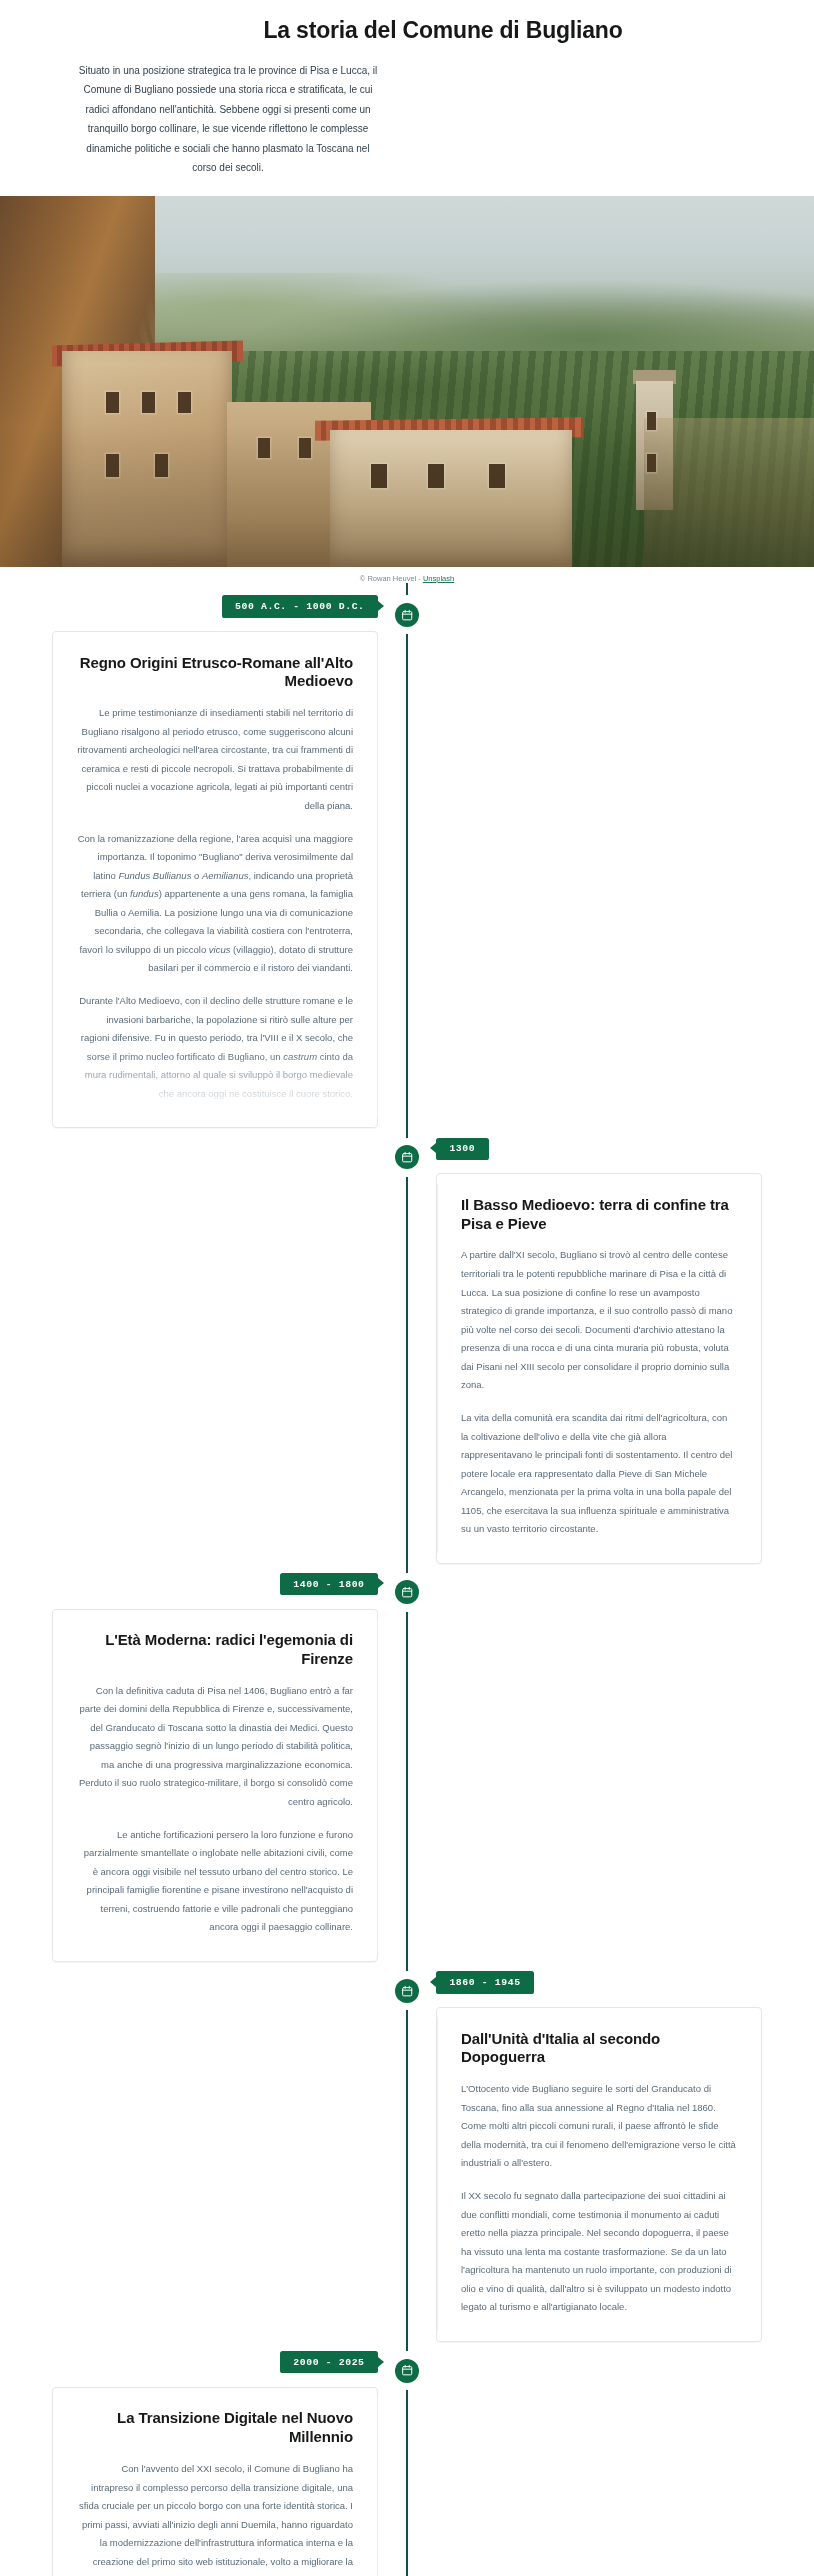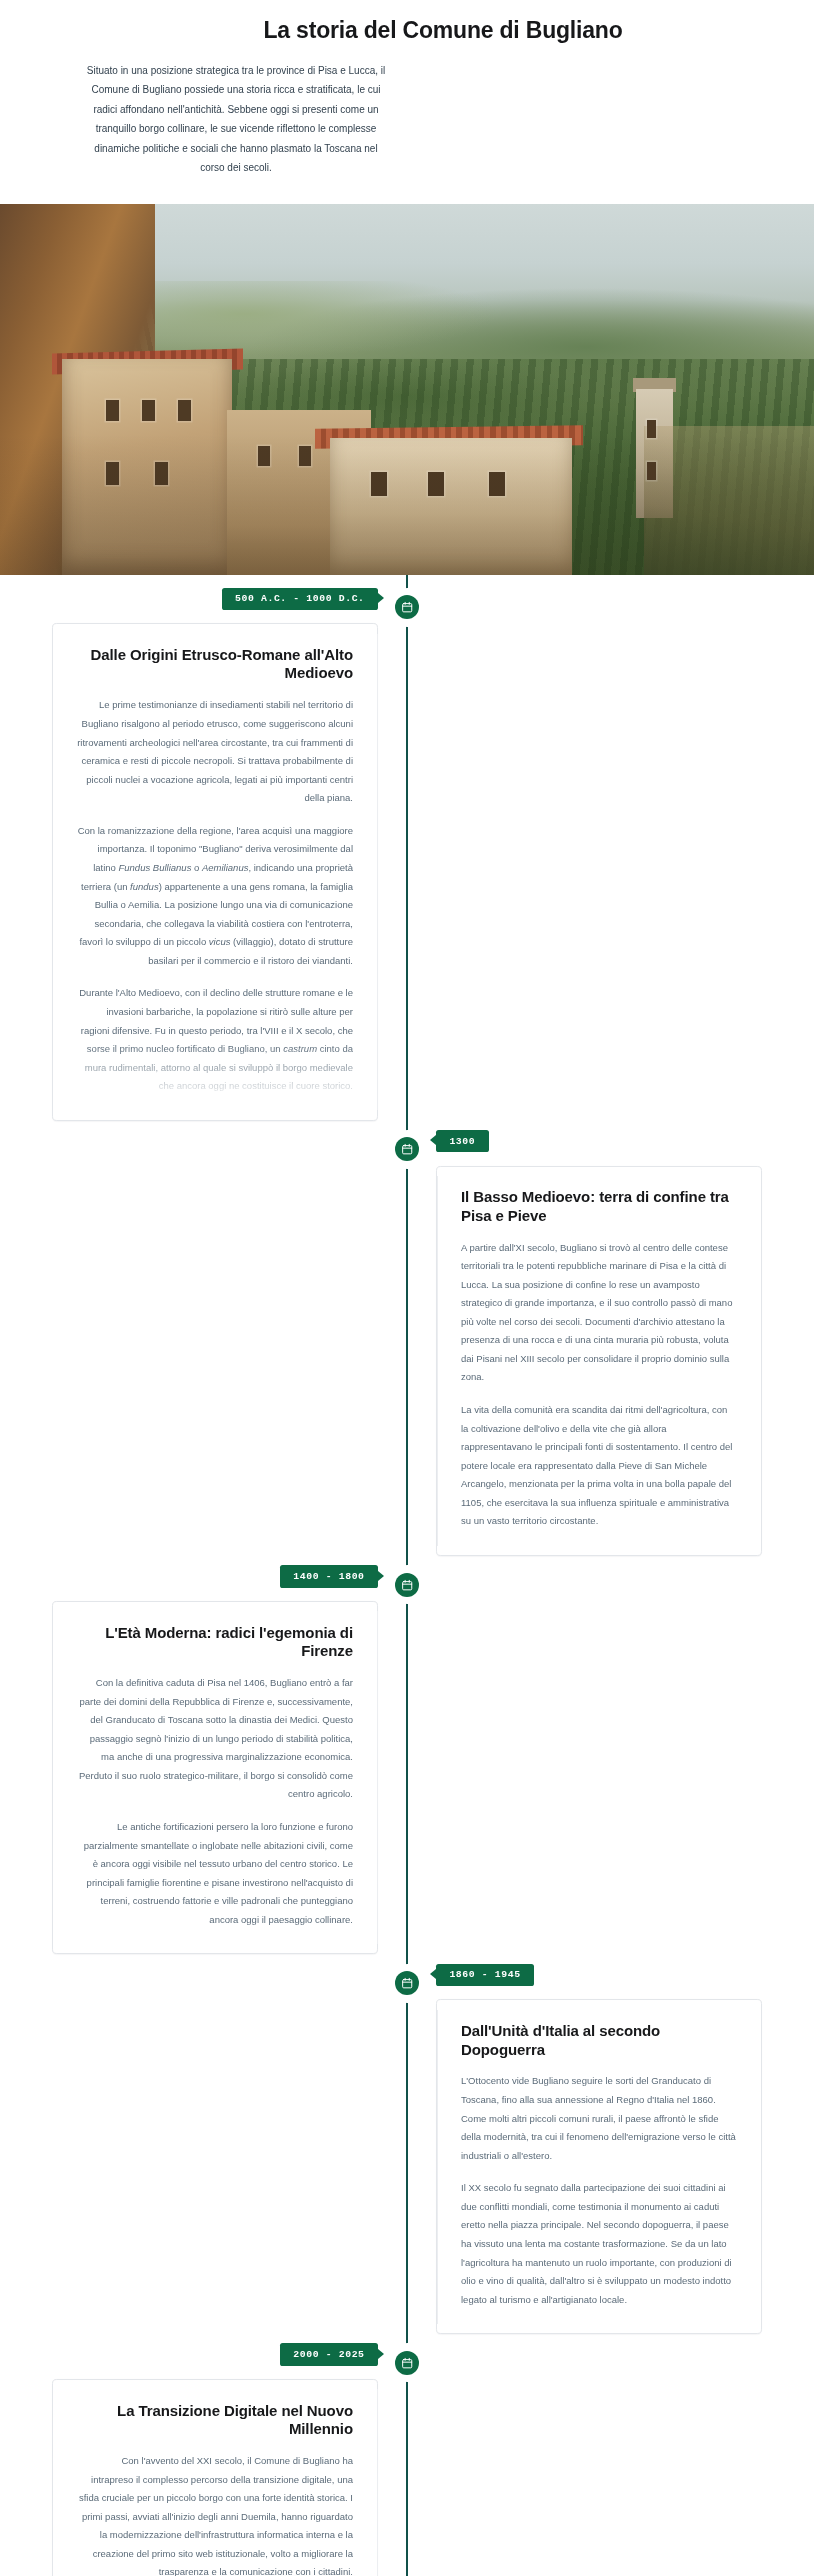--- a/index.html
+++ b/index.html
@@ -21,21 +21,21 @@
   .page-title {
     margin: 0 0 17.5px 0;
     padding-left: 72px;
     font-size: 23px;
     line-height: 1.12;
     font-weight: 700;
     letter-spacing: -0.2px;
     color: #17181a;
   }
   .page-intro {
-    margin: 12px;
+    margin: 4px;
     padding-left: 72px;
     max-width: 376px;
     font-size: 10px;
     line-height: 1.95;
     color: #33424f;
     font-weight: 400;
   }
 
   
   .hero-wrap { width: 100%; }
@@ -309,20 +309,23 @@
     <div class="hero-window" style="left:155px;top:258px;width:13.4px;height:23px;"></div>
     <div class="hero-window" style="left:258px;top:242px;width:12.4px;height:19.6px;"></div>
     <div class="hero-window" style="left:299px;top:242px;width:12.4px;height:19.6px;"></div>
     <div class="hero-window" style="left:371px;top:268px;width:15.5px;height:24px;"></div>
     <div class="hero-window" style="left:428px;top:268px;width:15.5px;height:24px;"></div>
     <div class="hero-window" style="left:489px;top:268px;width:15.5px;height:24px;"></div>
     <div class="hero-window" style="left:647px;top:216px;width:9.3px;height:17.5px;"></div>
     <div class="hero-window" style="left:647px;top:258px;width:9.3px;height:17.5px;"></div>
     <div class="hero-shade"></div>
   </div>
+  <div class="photo-credit">
+    <span>© Rowan Heuvel - </span><a href="#">Unsplash</a>
+  </div>
 </div>
 
 <section class="timeline">
   <div class="timeline-spine"></div>
   <div id="timeline-entries">
       <div class="tl-entry left">
         <div class="tl-marker">
           <span class="tl-dot">
             <svg width="12.4" height="12.4" viewBox="0 0 24 24" fill="none" stroke="#ffffff" stroke-width="1.9" stroke-linecap="round" stroke-linejoin="round">
               <rect x="3.2" y="5" width="17.6" height="16" rx="2"></rect>
@@ -330,21 +333,21 @@
               <line x1="8" y1="2.6" x2="8" y2="6.4"></line>
               <line x1="16" y1="2.6" x2="16" y2="6.4"></line>
             </svg>
           </span>
         </div>
         <div class="tl-side">
           <div class="tl-badge-row">
             <span class="tl-badge">500 A.C. - 1000 D.C.</span>
           </div>
           <article class="tl-card faded">
-            <h2>Dalle Origini Etrusco-Romane all'Alto Medioevo</h2>
+            <h2>Regno Origini Etrusco-Romane all'Alto Medioevo</h2>
             <p>Le prime testimonianze di insediamenti stabili nel territorio di Bugliano risalgono al periodo etrusco, come suggeriscono alcuni ritrovamenti archeologici nell'area circostante, tra cui frammenti di ceramica e resti di piccole necropoli. Si trattava probabilmente di piccoli nuclei a vocazione agricola, legati ai più importanti centri della piana.</p>
             <p>Con la romanizzazione della regione, l'area acquisì una maggiore importanza. Il toponimo "Bugliano" deriva verosimilmente dal latino <em>Fundus Bullianus</em> o <em>Aemilianus</em>, indicando una proprietà terriera (un <em>fundus</em>) appartenente a una gens romana, la famiglia Bullia o Aemilia. La posizione lungo una via di comunicazione secondaria, che collegava la viabilità costiera con l'entroterra, favorì lo sviluppo di un piccolo <em>vicus</em> (villaggio), dotato di strutture basilari per il commercio e il ristoro dei viandanti.</p>
             <p>Durante l'Alto Medioevo, con il declino delle strutture romane e le invasioni barbariche, la popolazione si ritirò sulle alture per ragioni difensive. Fu in questo periodo, tra l'VIII e il X secolo, che sorse il primo nucleo fortificato di Bugliano, un <em>castrum</em> cinto da mura rudimentali, attorno al quale si sviluppò il borgo medievale che ancora oggi ne costituisce il cuore storico.</p>
           </article>
         </div>
       </div>
       <div class="tl-entry right">
         <div class="tl-marker">
           <span class="tl-dot">
             <svg width="12.4" height="12.4" viewBox="0 0 24 24" fill="none" stroke="#ffffff" stroke-width="1.9" stroke-linecap="round" stroke-linejoin="round">

